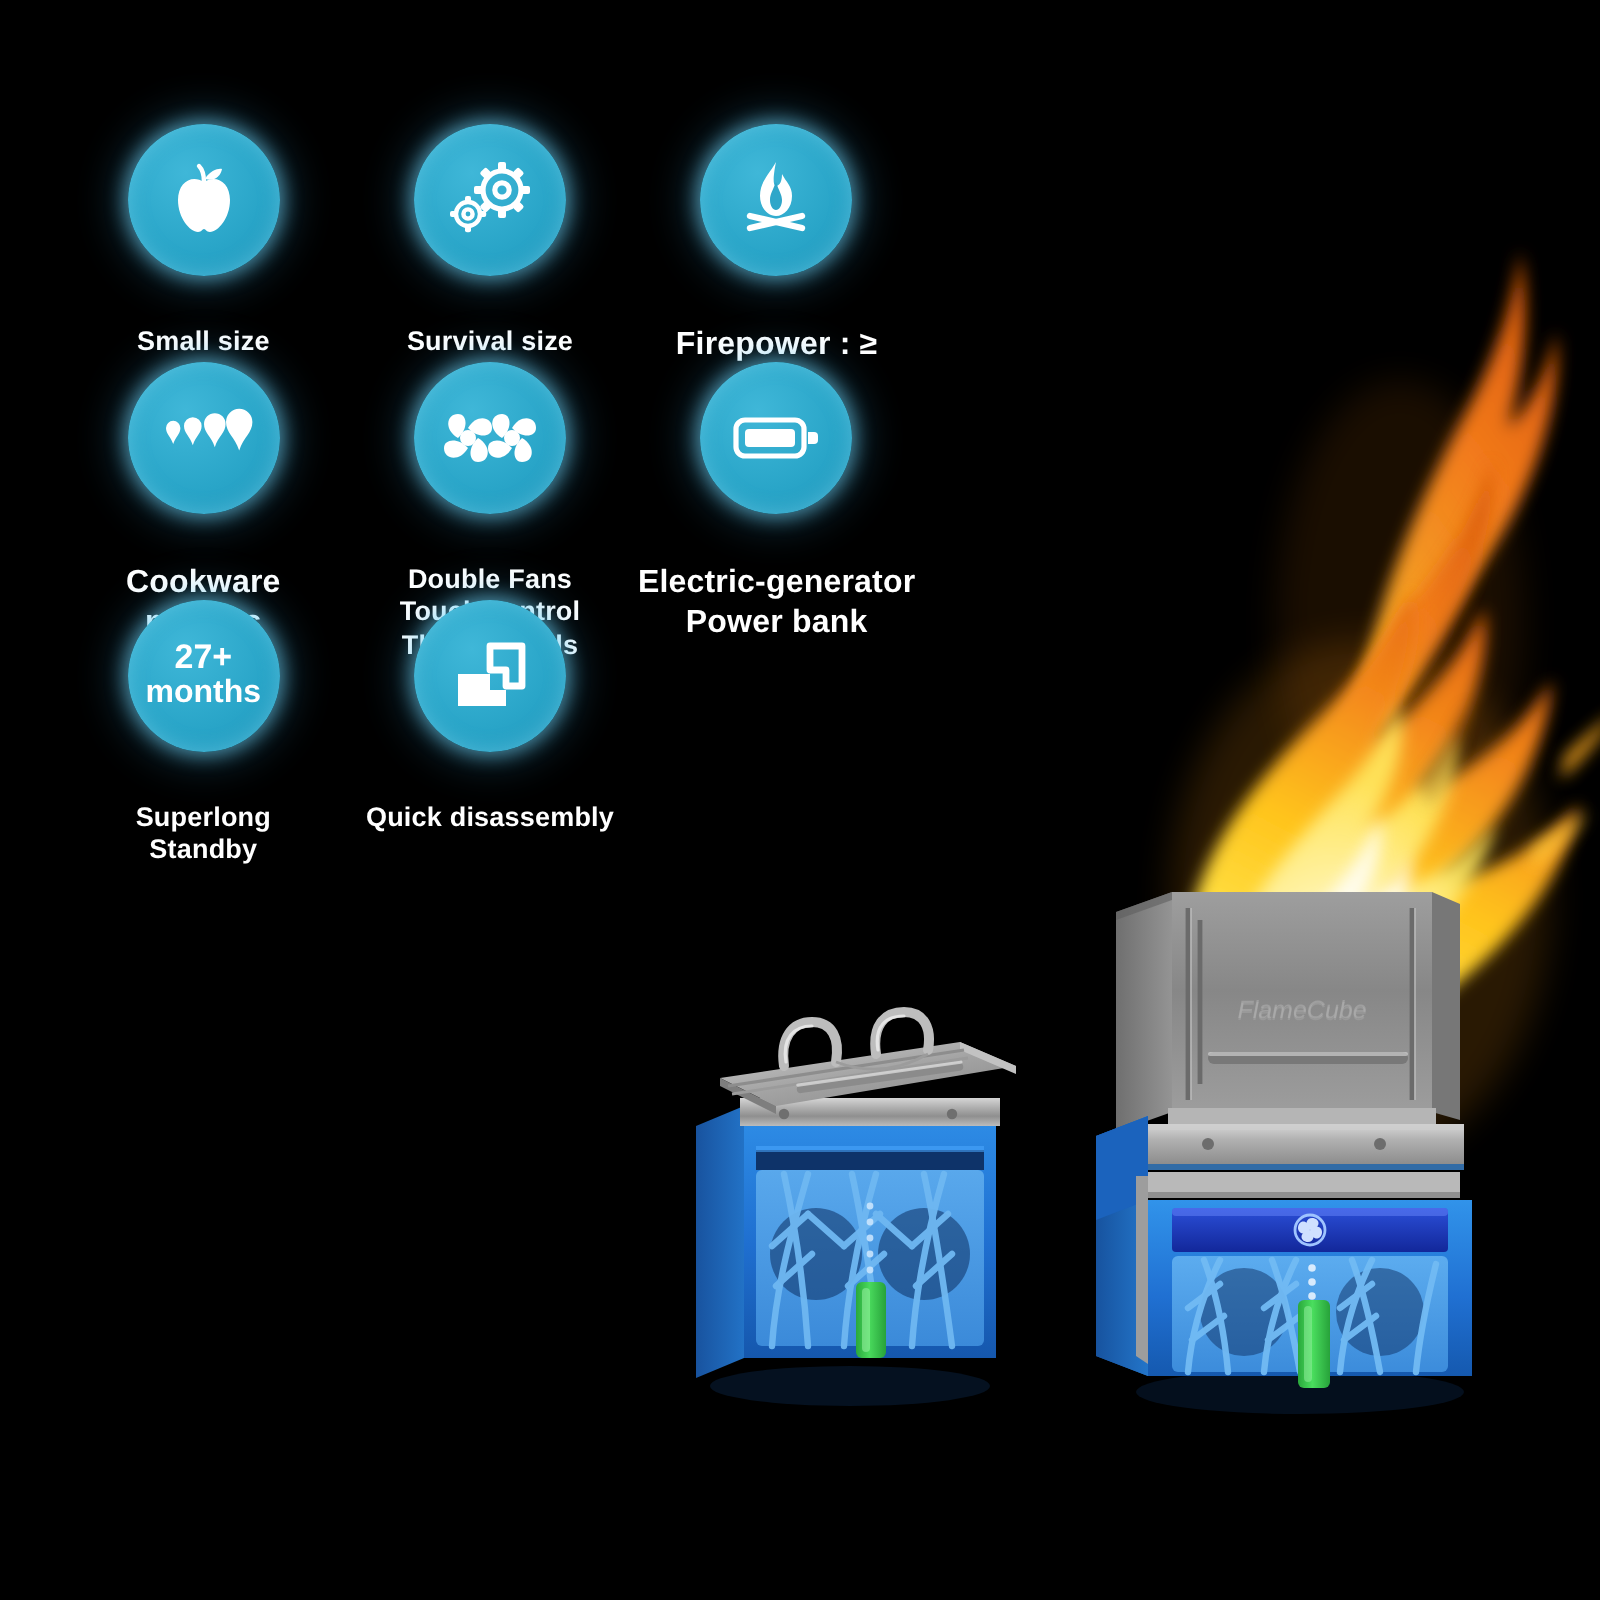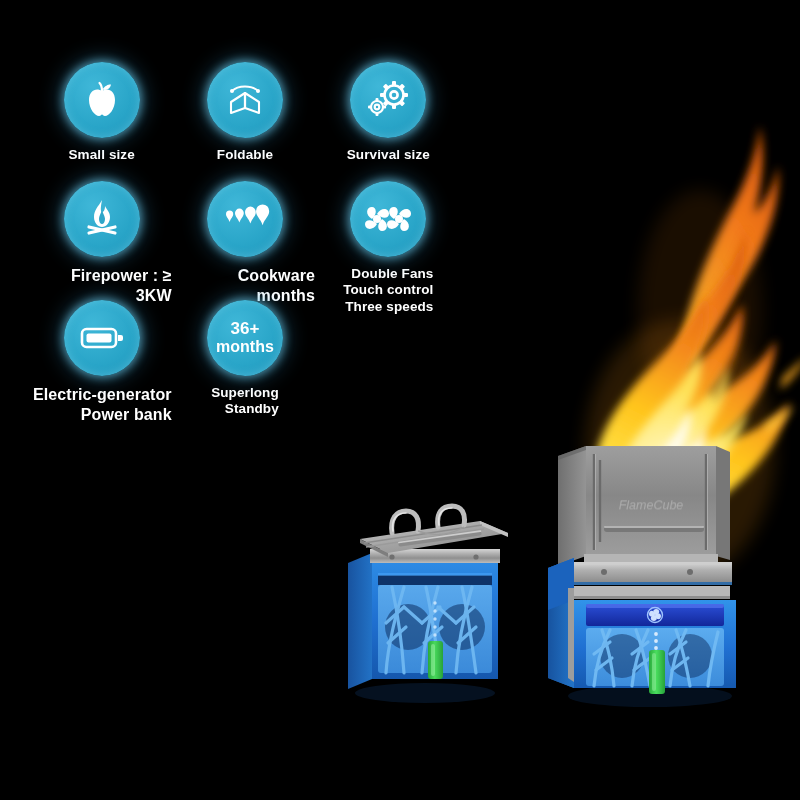--- a/index.html
+++ b/index.html
@@ -36,26 +36,26 @@
     border-radius:50%;
     background:radial-gradient(circle at 38% 32%, #3fb7d8 0%, #29a5c8 58%, #2196bb 100%);
     box-shadow:0 0 9px 2px rgba(120,220,255,.55),
                0 0 20px 6px rgba(60,170,220,.28),
                inset 0 0 10px rgba(160,235,255,.35);
     display:flex;align-items:center;justify-content:center;
     flex:0 0 auto;
   }
   .badge svg{display:block;overflow:visible;}
   .flabel{
-    margin-top:9px;
+    margin-top:25px;
     color:#fff;
     font-size:13.5px;
     font-weight:bold;
     line-height:1.22;
-    text-align:right;
+    text-align:center;
     white-space:pre-line;
     letter-spacing:.1px;
     text-shadow:0 0 3px rgba(0,0,0,.9);
   }
   
   .feature.r2 .flabel{font-size:16px;}
   .feature.wide .flabel{width:140px;}
   .badge-text{
     color:#fff;text-align:center;line-height:1.05;
   }
@@ -419,35 +419,20 @@
         <svg width="44" height="44" viewBox="0 0 44 44">
           <path fill="#ffffff" d="M22,13 C16,9 9,13 9,22 C9,31 15,38 19,38 C21,38 21,36.5 22,36.5
                 C23,36.5 23,38 25,38 C29,38 35,31 35,22 C35,13 28,9 22,13 Z"></path>
           <path fill="none" stroke="#ffffff" stroke-width="2.2" stroke-linecap="round" d="M22,13 C22,9 21,6.5 19.5,5"></path>
           <path fill="#ffffff" d="M22.5,11.5 C25,7 29.5,6 31,6.5 C30.5,10 27,13 22.5,11.5 Z"></path>
         </svg>
       </div>
       <div class="flabel">Small size</div>
     </div>
 
-    <div class="feature">
-      <div class="badge">
-        <svg width="46" height="46" viewBox="0 0 46 46">
-          <g fill="none" stroke="#ffffff" stroke-width="2.1" stroke-linejoin="round">
-            <path d="M23,16 L9,25 L9,36 L23,31 Z"></path>
-            <path d="M23,16 L37,25 L37,36 L23,31 Z"></path>
-            <path d="M23,16 L23,31"></path>
-          </g>
-          <path fill="none" stroke="#ffffff" stroke-width="1.8" stroke-linecap="round" d="M10,14 C16,8 30,8 36,14"></path>
-          <circle cx="10" cy="14" r="2" fill="#ffffff"></circle>
-          <circle cx="36" cy="14" r="2" fill="#ffffff"></circle>
-        </svg>
-      </div>
-      <div class="flabel">Foldable</div>
-    </div>
 
     <div class="feature">
       <div class="badge">
         <svg width="48" height="46" viewBox="0 0 48 46">
 
           <g fill="none" stroke="#ffffff" stroke-width="2.6">
             <circle cx="30" cy="18" r="9.5"></circle>
             <circle cx="30" cy="18" r="3.6"></circle>
           </g>
           <g fill="#ffffff">
@@ -548,23 +533,34 @@
           <path d="M39,11 h3 a2,2 0 0 1 2,2 v2 a2,2 0 0 1 -2,2 h-3 Z" fill="#ffffff"></path>
         </svg>
       </div>
       <div class="flabel">Electric-generator
 Power bank</div>
     </div>
 
     <div class="feature">
       <div class="badge">
         <div class="badge-text">
-          <span class="big">36+</span>
+          <span class="big">27+</span>
           <span class="small">months</span>
         </div>
       </div>
       <div class="flabel">Superlong
 Standby</div>
     </div>
 
+    <div class="feature">
+      <div class="badge">
+        <svg width="44" height="42" viewBox="0 0 44 42">
+
+          <path fill="none" stroke="#ffffff" stroke-width="3.4" stroke-linejoin="round" d="M22,6 L38,6 L38,26 L30,26 L30,18 L22,18 Z"></path>
+
+          <path fill="#ffffff" d="M6,20 L22,20 L22,28 L30,28 L30,36 L6,36 Z"></path>
+        </svg>
+      </div>
+      <div class="flabel">Quick disassembly</div>
+    </div>
 
   </div>
 </div>
 
 </body></html>

